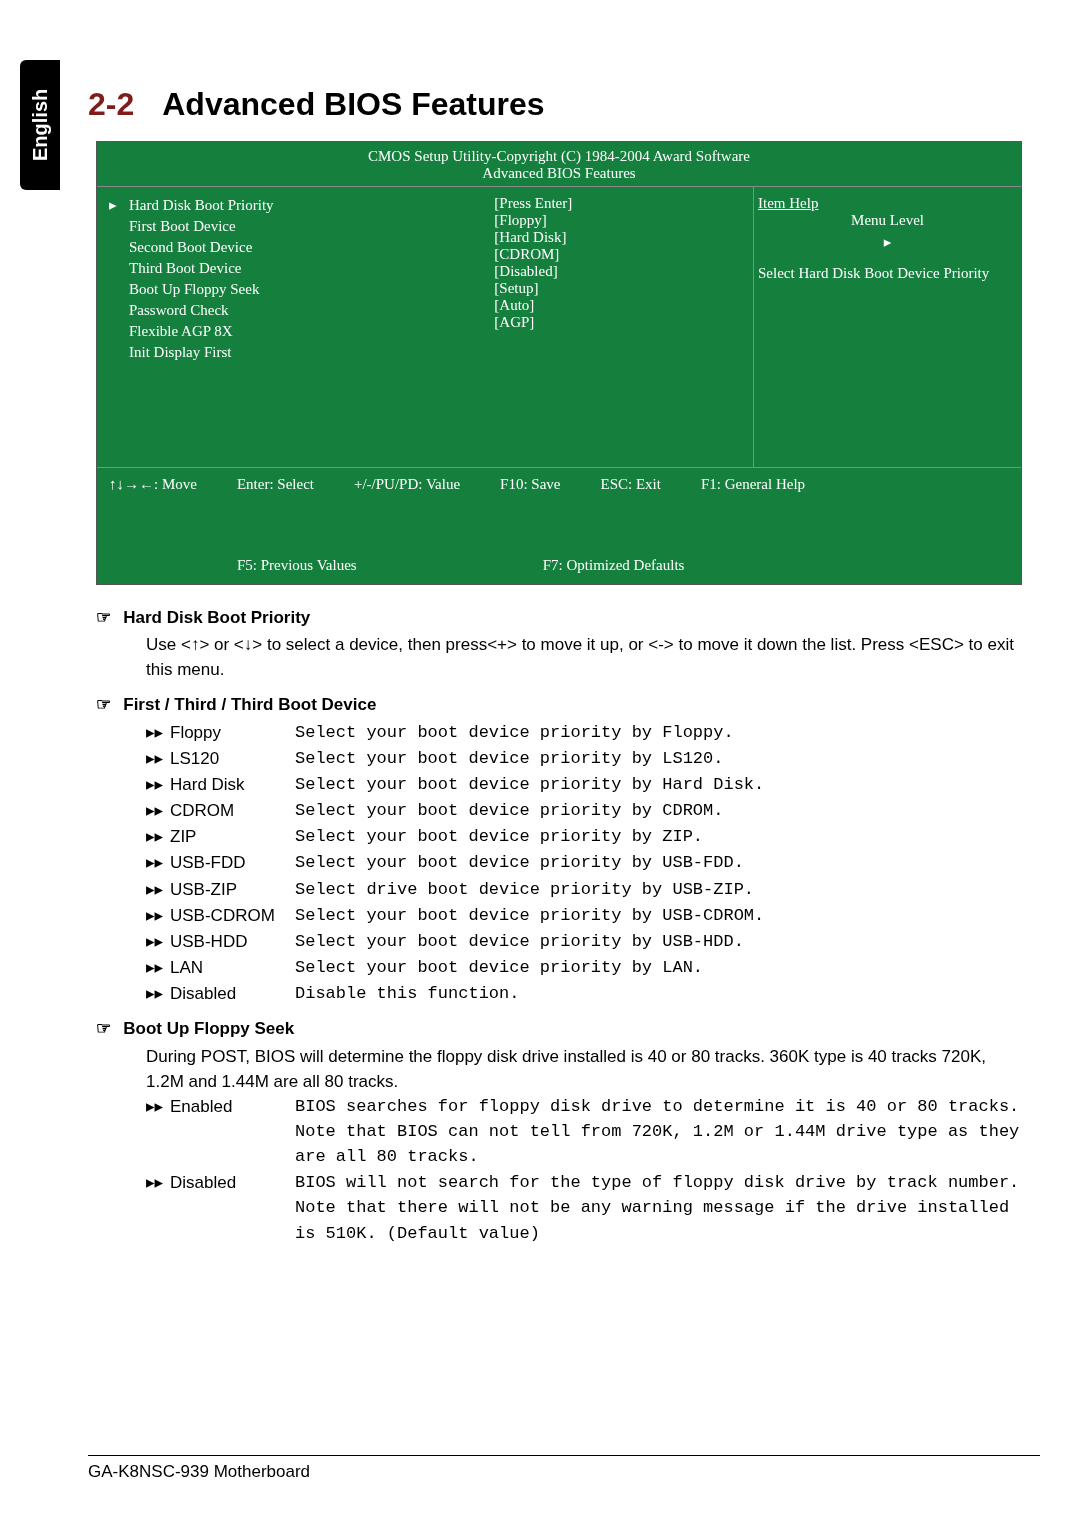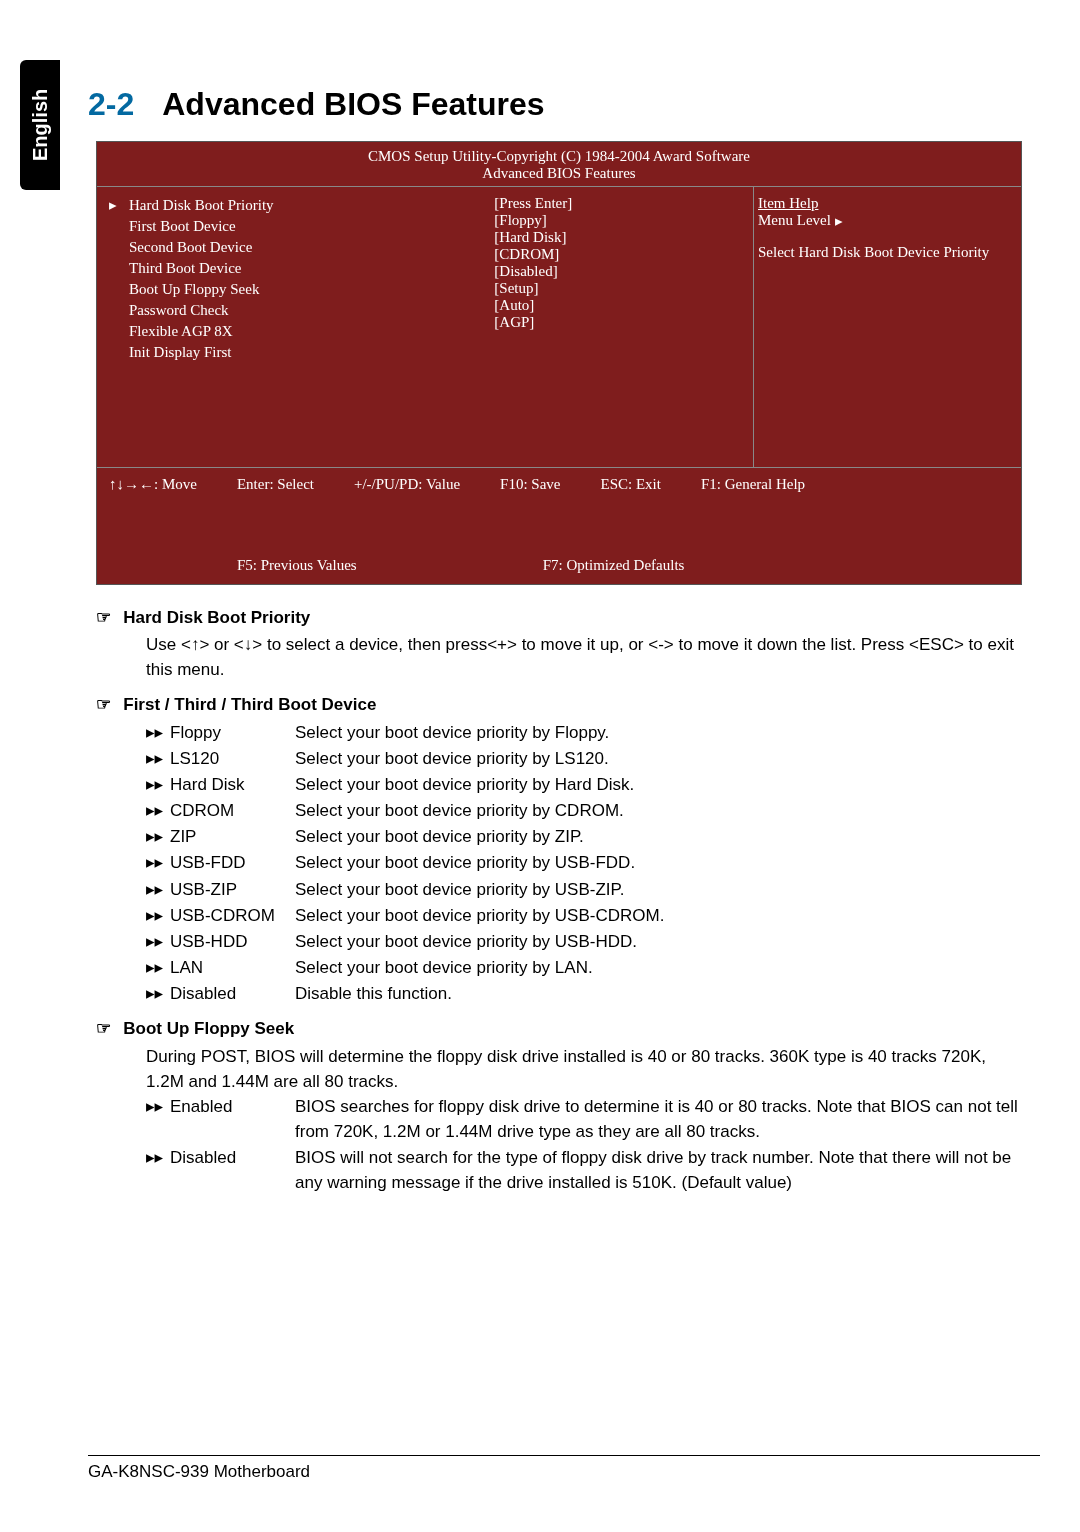--- a/index.html
+++ b/index.html
@@ -40,30 +40,30 @@
     }
     .title-row {
       display: flex;
       align-items: baseline;
       gap: 28px;
       margin-bottom: 18px;
     }
     .title-num {
       font-size: 32px;
       font-weight: bold;
-      color: #0369a1;
+      color: #7f1d1d;
     }
     .title-text {
       font-size: 32px;
       font-weight: bold;
       color: #000;
     }
     .bios-box {
       border: 1px solid #555;
-      background: #7f1d1d;
+      background: #15803d;
       color: #fff;
       font-family: "Times New Roman", serif;
       font-size: 15px;
       margin-left: 8px;
       margin-right: 18px;
     }
     .bios-header {
       text-align: center;
       padding: 6px 0 4px 0;
       border-bottom: 1px solid #888;
@@ -100,22 +100,23 @@
       padding: 8px 12px 10px 12px;
       display: flex;
       gap: 62px;
       flex-wrap: wrap;
     }
     .item-help-underline {
       text-decoration: underline;
     }
     .menu-level {
       display: flex;
-      align-items: flex-start;
+      align-items: center;
       gap: 4px;
+      flex-direction: column;
     }
     .explanations {
       margin-top: 20px;
       margin-left: 8px;
       margin-right: 18px;
       font-size: 17px;
       line-height: 1.48;
     }
     .section {
       margin-bottom: 10px;
@@ -144,20 +145,21 @@
     .option-bullet {
       width: 24px;
       flex-shrink: 0;
     }
     .option-name {
       width: 125px;
       flex-shrink: 0;
     }
     .option-desc {
       flex: 1;
+      font-family: Liberation Mono, monospace;
     }
     .footer {
       position: absolute;
       bottom: 50px;
       left: 88px;
       right: 40px;
       border-top: 1px solid #000;
       padding-top: 6px;
       display: flex;
       font-size: 17px;
@@ -304,21 +306,21 @@
             <span class="option-desc">Select your boot device priority by ZIP.</span>
           </div>
         <div class="option-row">
             <span class="option-bullet">▸▸</span>
             <span class="option-name">USB-FDD</span>
             <span class="option-desc">Select your boot device priority by USB-FDD.</span>
           </div>
         <div class="option-row">
             <span class="option-bullet">▸▸</span>
             <span class="option-name">USB-ZIP</span>
-            <span class="option-desc">Select your boot device priority by USB-ZIP.</span>
+            <span class="option-desc">Select drive boot device priority by USB-ZIP.</span>
           </div>
         <div class="option-row">
             <span class="option-bullet">▸▸</span>
             <span class="option-name">USB-CDROM</span>
             <span class="option-desc">Select your boot device priority by USB-CDROM.</span>
           </div>
         <div class="option-row">
             <span class="option-bullet">▸▸</span>
             <span class="option-name">USB-HDD</span>
             <span class="option-desc">Select your boot device priority by USB-HDD.</span>

